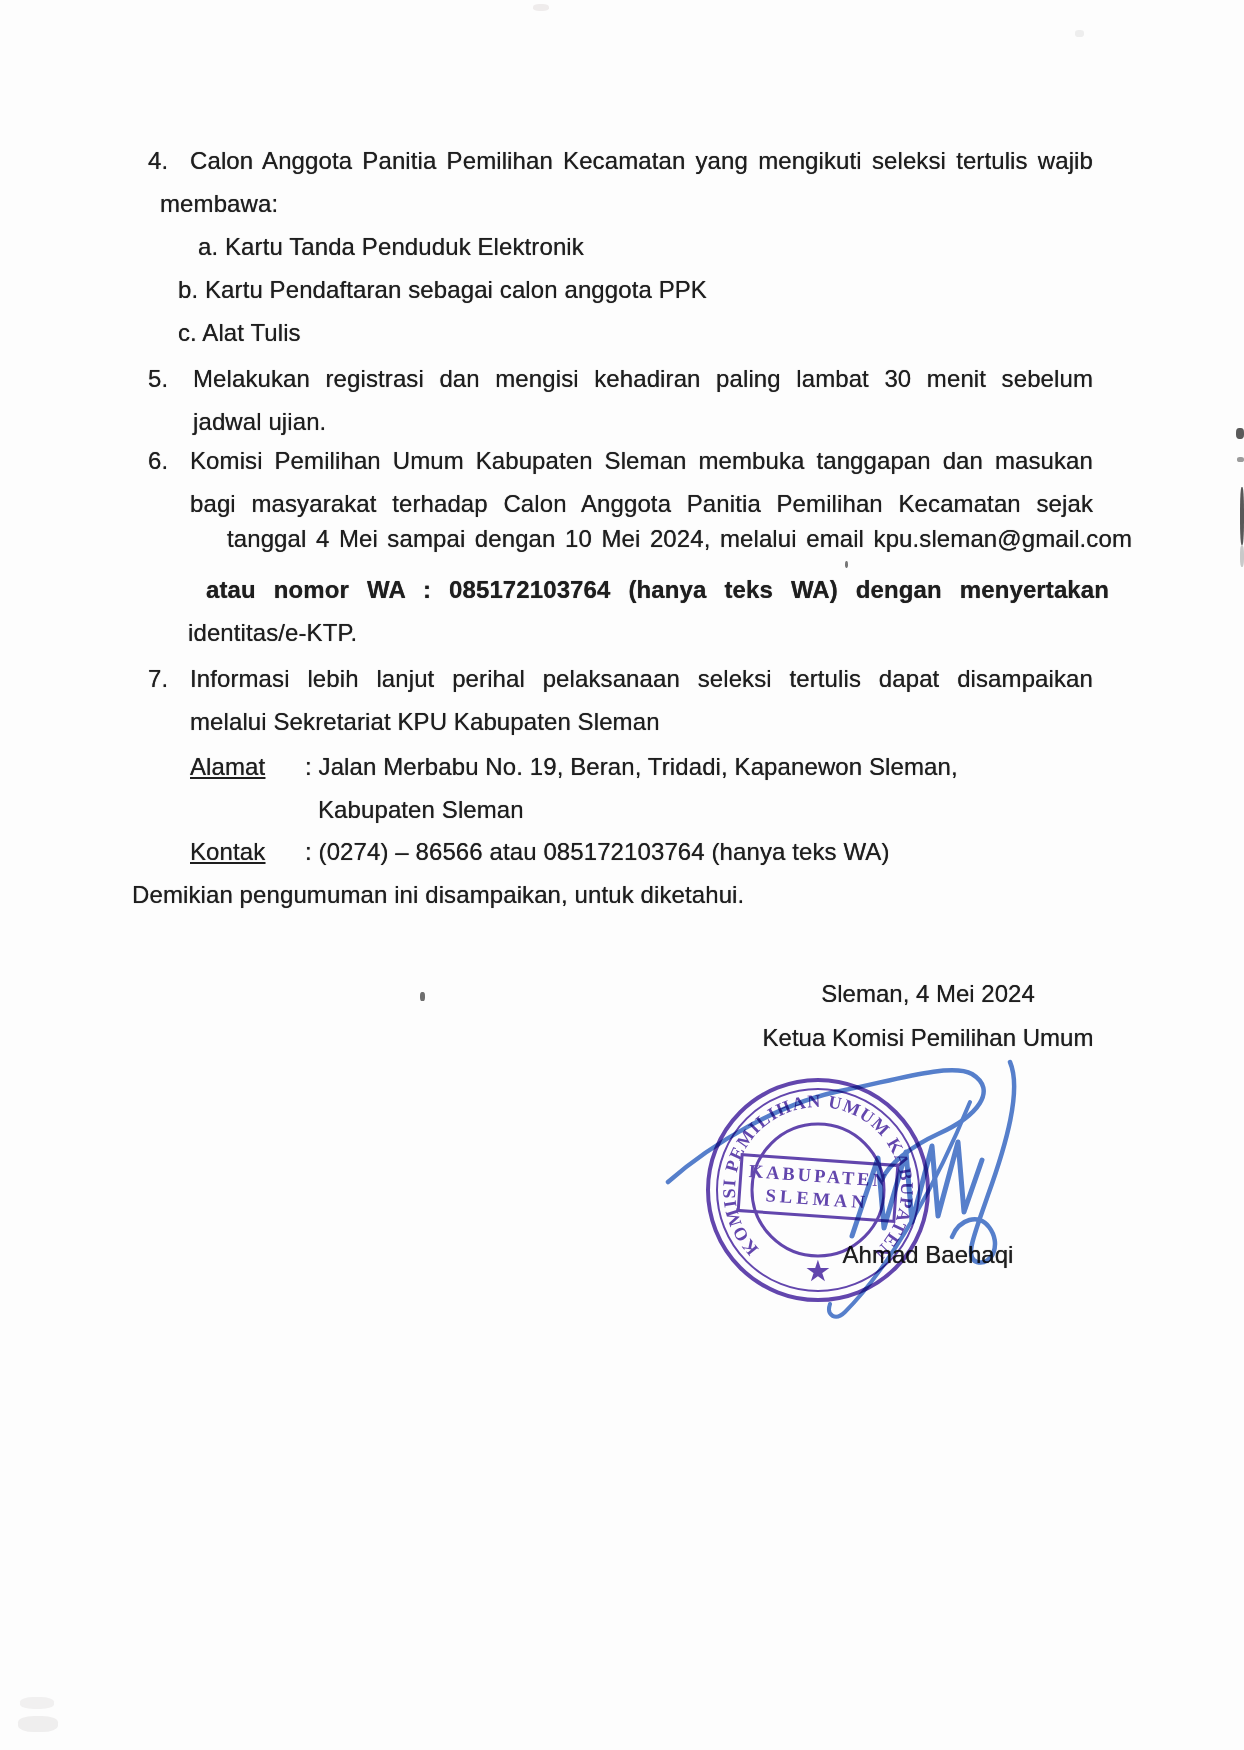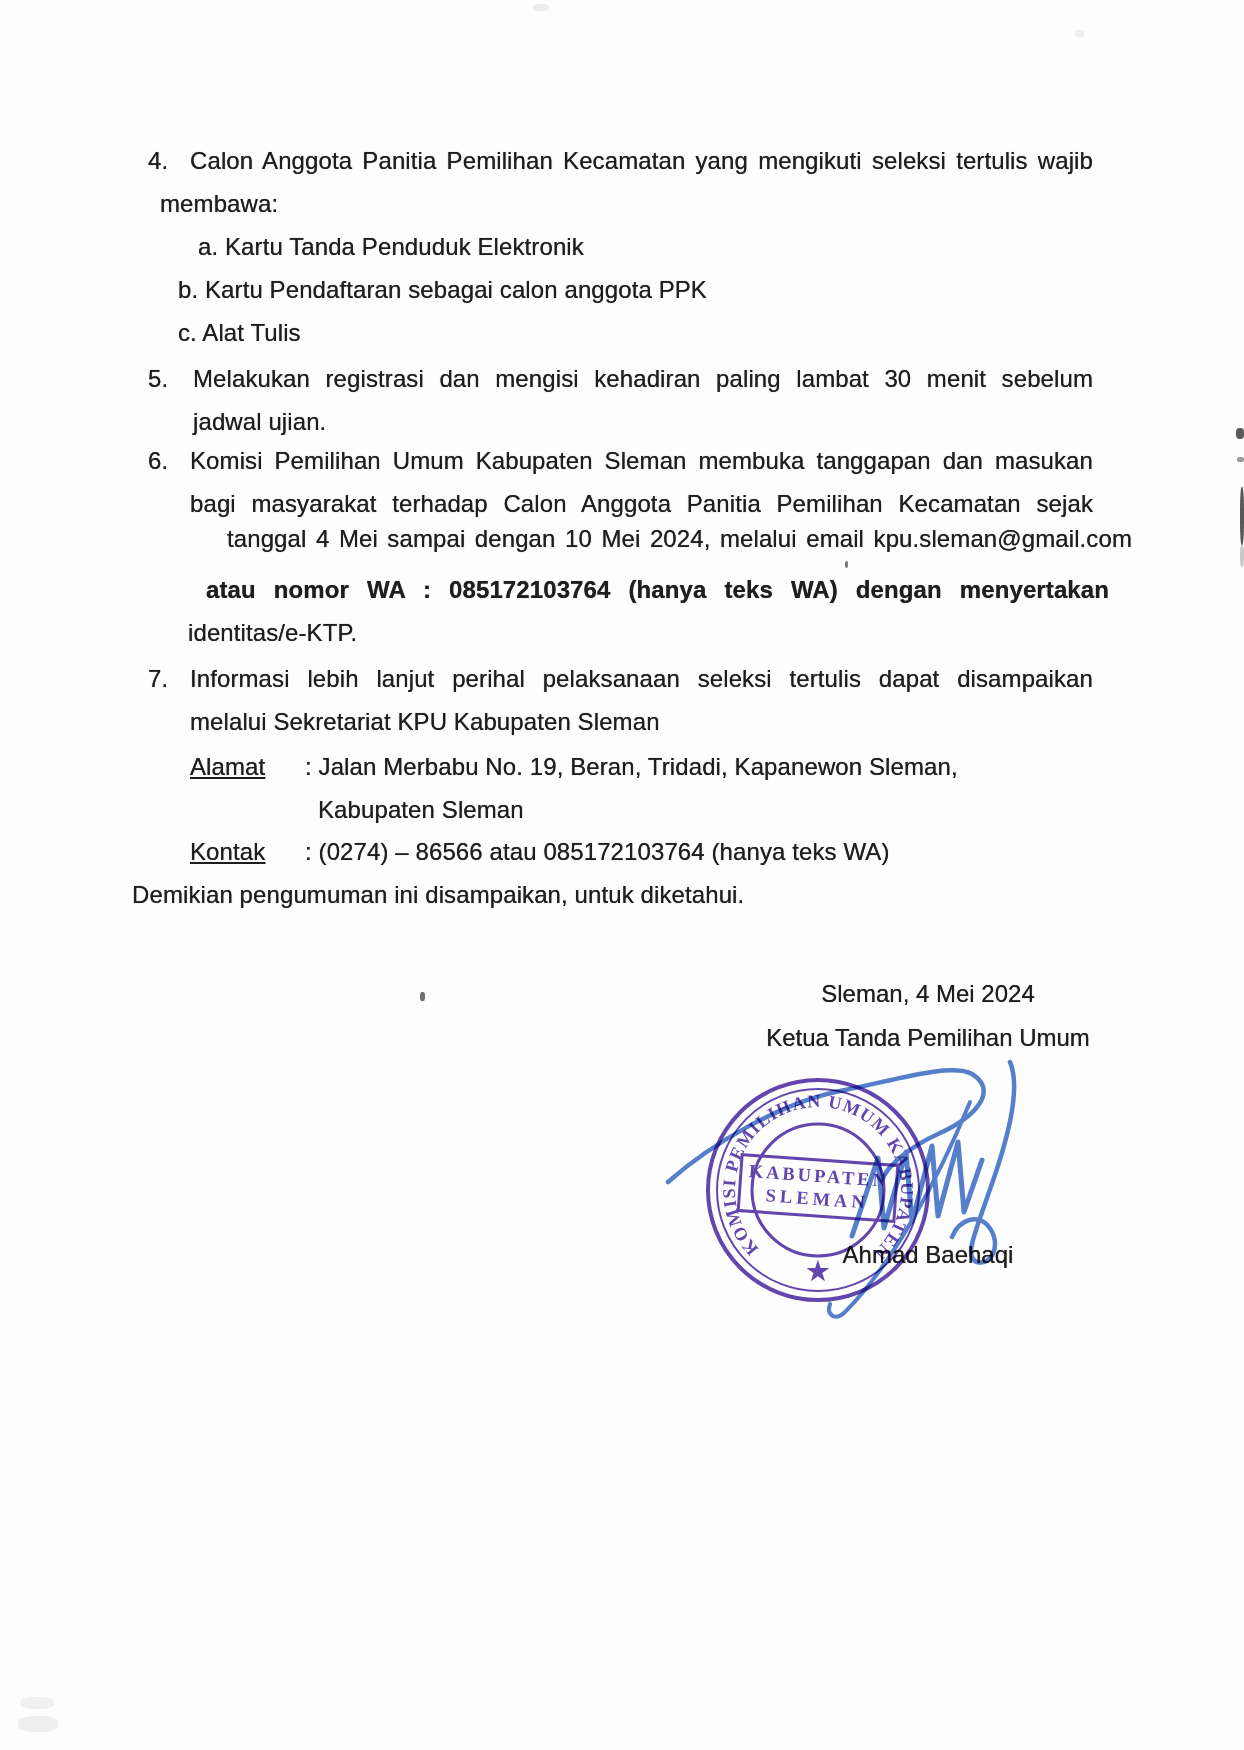--- a/index.html
+++ b/index.html
@@ -76,21 +76,21 @@
       <div class="line" style="top: 611px; left: 188px;">identitas/e-KTP.</div>
       <div class="line just" style="top: 657px; left: 190px; width: 903px;">Informasi lebih lanjut perihal pelaksanaan seleksi tertulis dapat disampaikan<span class="num" style="left: -42px;">7.</span></div>
       <div class="line" style="top: 700px; left: 190px;">melalui Sekretariat KPU Kabupaten Sleman</div>
       <div class="line" style="top: 745px; left: 190px;"><span class="lbl">Alamat</span>: Jalan Merbabu No. 19, Beran, Tridadi, Kapanewon Sleman,</div>
       <div class="line" style="top: 788px; left: 318px;">Kabupaten Sleman</div>
       <div class="line" style="top: 830px; left: 190px;"><span class="lbl">Kontak</span>: (0274) – 86566 atau 085172103764 (hanya teks WA)</div>
       <div class="line" style="top: 873px; left: 132px; text-align: right;">Demikian pengumuman ini disampaikan, untuk diketahui.</div>
     </div>
 
   <div class="signline" style="top:958px">Sleman, 4 Mei 2024</div>
-  <div class="signline" style="top:1002px">Ketua Tanda Pemilihan Umum</div>
+  <div class="signline" style="top:1002px">Ketua Komisi Pemilihan Umum</div>
   <div class="signline" style="top:1219px">Ahmad Baehaqi</div>
 
   <svg class="stamp-svg" width="240" height="240" viewBox="0 0 240 240" opacity="0.92">
     <circle class="stamp-ring" cx="120" cy="122" r="110" stroke-width="4"></circle>
     <circle class="stamp-ring" cx="120" cy="122" r="101" stroke-width="2"></circle>
     <circle class="stamp-ring" cx="120" cy="122" r="66" stroke-width="3"></circle>
     <defs>
       <path id="ringPath" d="M 61.3 180.7 A 83 83 0 1 1 178.7 180.7"></path>
     </defs>
     <text class="stamp-text" font-size="18" letter-spacing="1.2">

